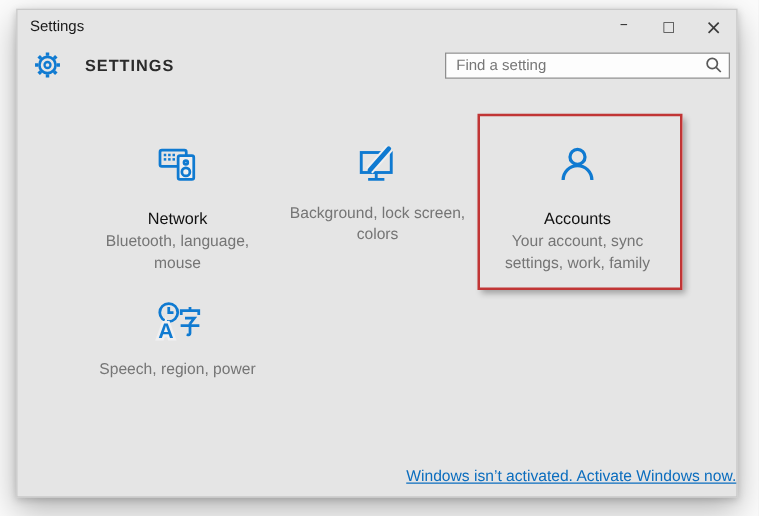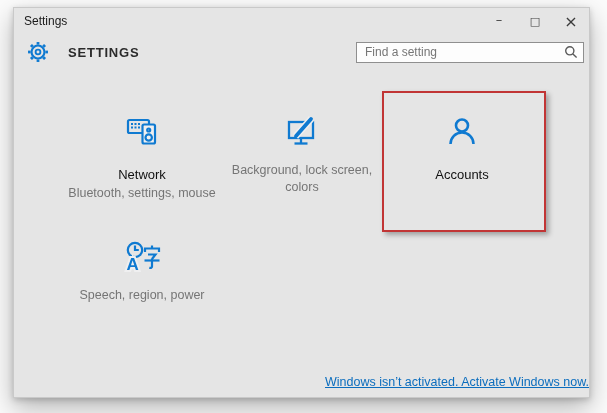--- a/index.html
+++ b/index.html
@@ -137,21 +137,21 @@
               <rect x="9" y="13.5" width="2" height="2"></rect>
             <rect x="12.5" y="13.5" width="2" height="2"></rect>
               <rect x="16" y="13.5" width="2" height="2"></rect>
           </g>
           <rect x="20.5" y="11.5" width="12.5" height="19" rx="1.5" fill="#efeff0"></rect>
           <circle cx="26.7" cy="17" r="1.5"></circle>
           <circle cx="26.7" cy="24.5" r="3.2"></circle>
         </svg>
       </div>
       <div class="tile-label">Network</div>
-      <div class="tile-desc">Bluetooth, settings, mouse</div>
+      <div class="tile-desc">Bluetooth, language, mouse</div>
     </div>
 
 
     <div class="tile">
       <div class="tile-icon">
         <svg width="40" height="40" viewBox="0 0 40 40" fill="none" stroke="#0f7ad1" stroke-width="2.3">
           <rect x="7" y="9" width="24" height="16"></rect>
           <line x1="19" y1="25" x2="19" y2="30"></line>
           <line x1="12.5" y1="30.5" x2="25.5" y2="30.5"></line>
           <line x1="13.5" y1="23.5" x2="29.5" y2="5.5" stroke="#efeff0" stroke-width="7"></line>
@@ -164,20 +164,21 @@
 
     <div class="tile">
       <div class="highlight-box"></div>
       <div class="tile-icon">
         <svg width="40" height="40" viewBox="0 0 40 40" fill="none" stroke="#0f7ad1" stroke-width="2.6">
           <circle cx="20" cy="12.5" r="6"></circle>
           <path d="M8.5,31 A11.5,11.5 0 0 1 31.5,31"></path>
         </svg>
       </div>
       <div class="tile-label">Accounts</div>
+      <div class="tile-desc">Your account, sync settings, work, family</div>
     </div>
 
     <div class="tile">
       <div class="tile-icon">
         <svg width="40" height="40" viewBox="0 0 40 40" fill="none" stroke="#0f7ad1" stroke-width="2.2">
           <circle cx="13" cy="12" r="7.2"></circle>
           <polyline points="13,7.5 13,12 16.8,12"></polyline>
           <text x="4.5" y="32" font-family="Liberation Sans, sans-serif" font-size="17" font-weight="bold" fill="#0f7ad1" stroke="#efeff0" stroke-width="4" paint-order="stroke">A</text>
           <line x1="30" y1="7.5" x2="30" y2="10.5"></line>
           <polyline points="23,14 23,10.5 37,10.5 37,14"></polyline>

